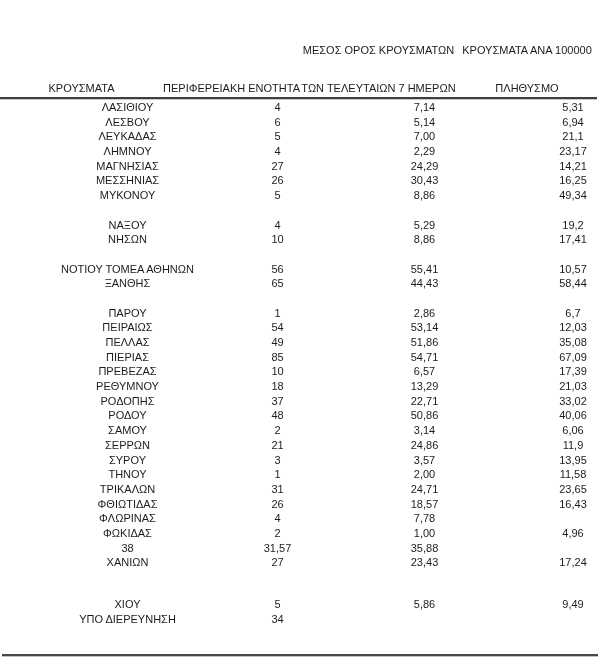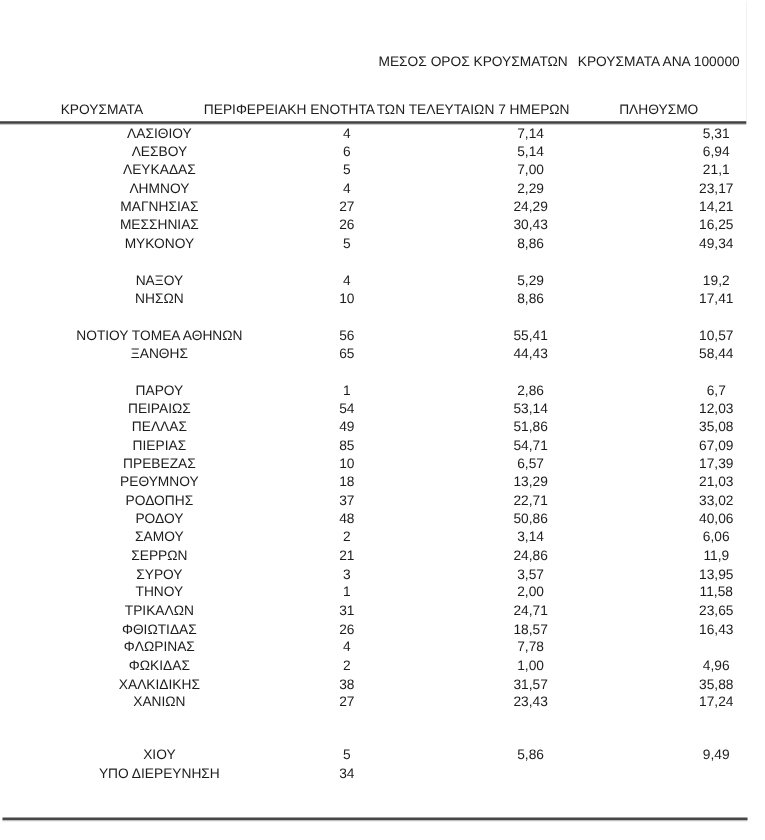--- a/index.html
+++ b/index.html
@@ -249,21 +249,20 @@
     <div class="cell">4</div>
     <div class="cell">7,78</div>
   </div>
         <div class="trow">
     <div class="cell">ΦΩΚΙΔΑΣ</div>
     <div class="cell">2</div>
     <div class="cell">1,00</div>
     <div class="cell">4,96</div>
   </div>
         <div class="trow">
-    <div class="cell">ΧΑΛΚΙΔΙΚΗΣ</div>
     <div class="cell">38</div>
     <div class="cell">31,57</div>
     <div class="cell">35,88</div>
   </div>
         <div class="trow">
     <div class="cell">ΧΑΝΙΩΝ</div>
     <div class="cell">27</div>
     <div class="cell">23,43</div>
     <div class="cell">17,24</div>
   </div>

